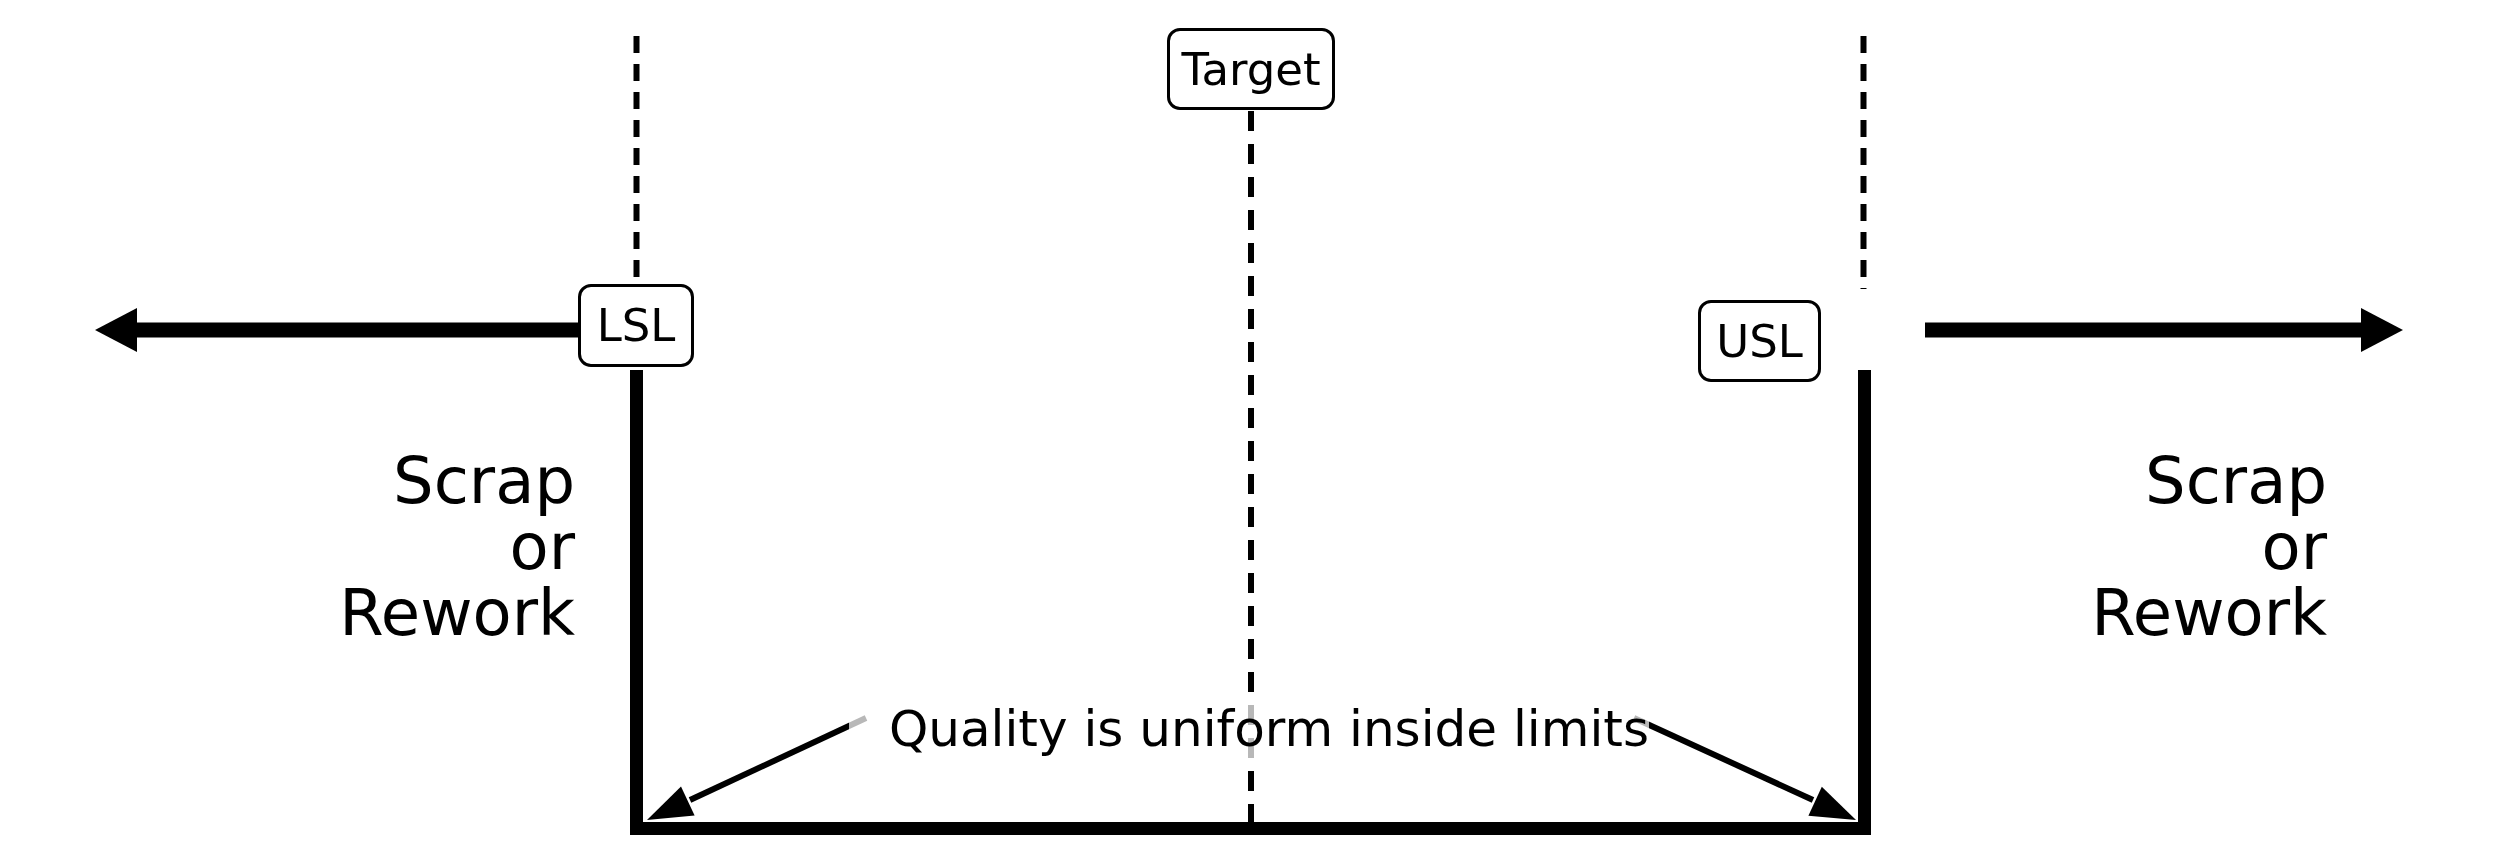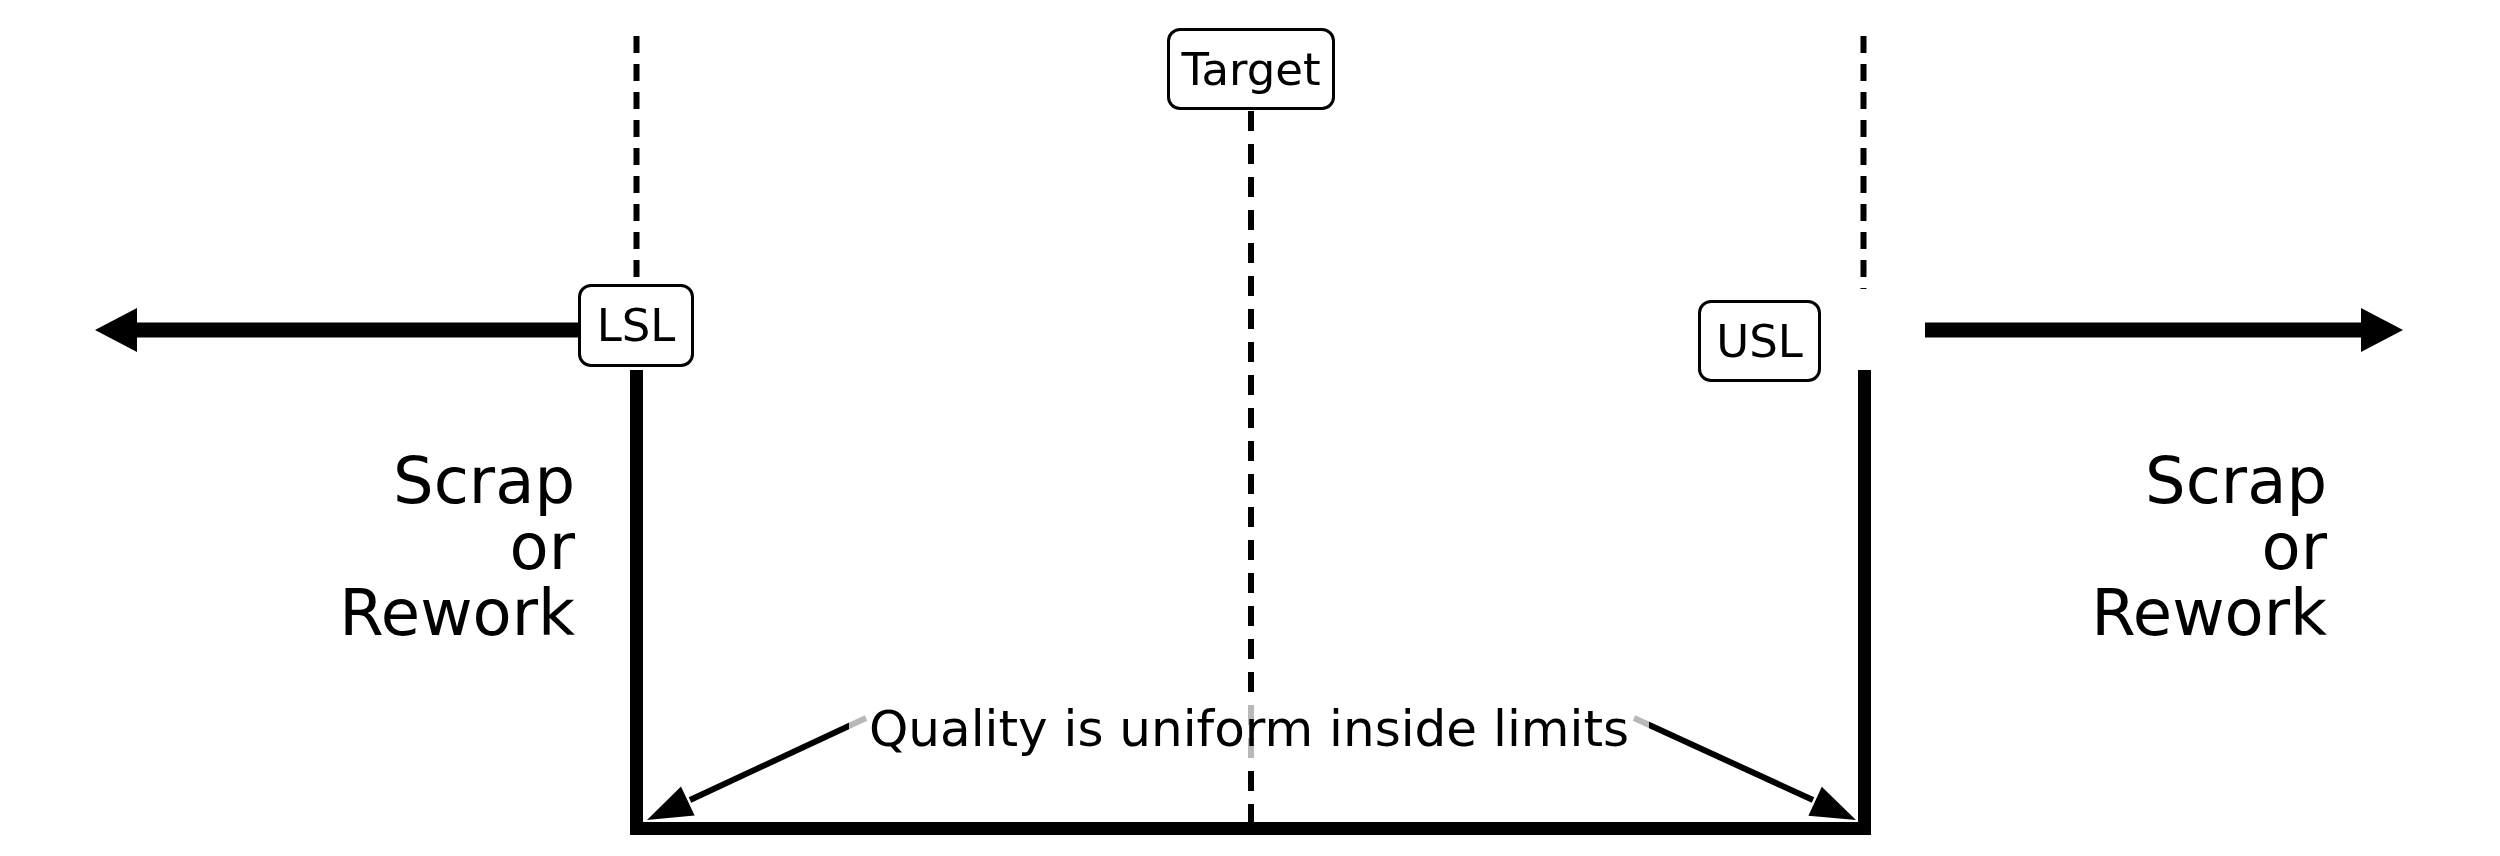--- a/index.html
+++ b/index.html
@@ -43,21 +43,21 @@
     white-space: pre-line;
     color: #000000;
   }
   #left-region-label  { left: 175px; }
   #right-region-label { left: 1927px; }
   #quality-annotation {
     position: absolute;
     left: 849px;
     top: 698px;
     width: 800px;
-    text-align: center;
+    text-align: right;
     font-size: 50px;
     line-height: 1.25;
     color: #000000;
     background: rgba(255,255,255,0.72);
   }
 </style>
 </head>
 <body>
 
 <div id="canvas">

